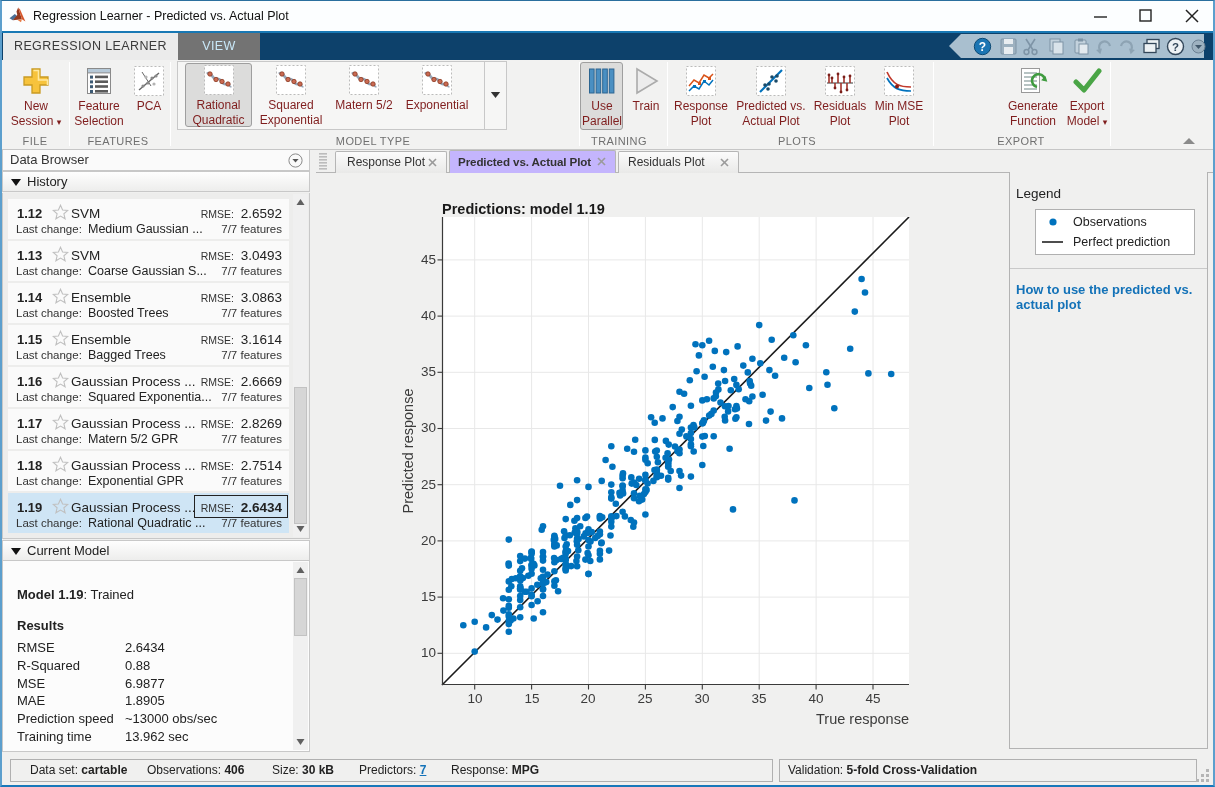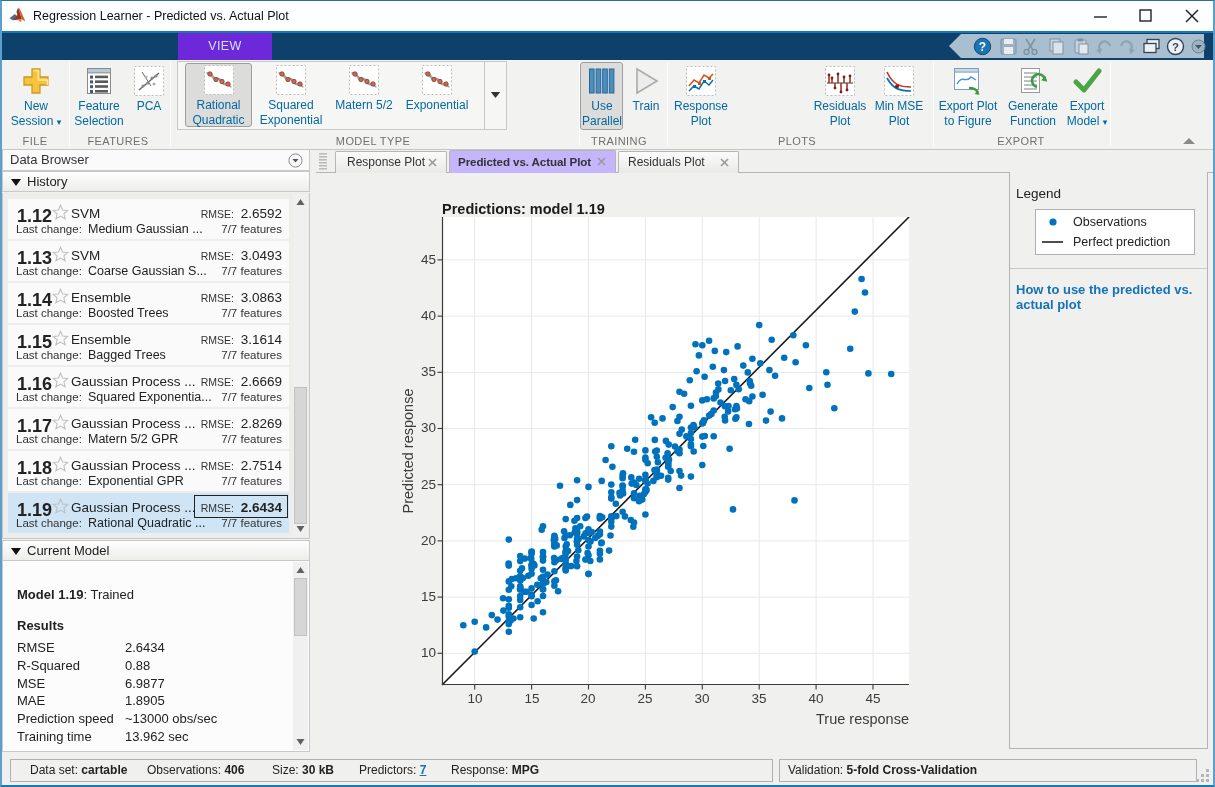--- a/index.html
+++ b/index.html
@@ -3,35 +3,35 @@
 *{margin:0;padding:0;box-sizing:border-box}
 html,body{width:1215px;height:787px;overflow:hidden}
 body{font-family:"Liberation Sans",sans-serif;background:#f0f0ef;position:relative}
 .abs{position:absolute}
 .win{position:absolute;inset:0;border-left:2px solid #5c9fcd;border-right:2px solid #5c9fcd;border-bottom:2px solid #1878ba;border-top:1px solid #2a6f9e}
 .titlebar{position:absolute;left:2px;right:2px;top:1px;height:30px;background:#fcfeff}
 .title-txt{position:absolute;left:31px;top:8px;font-size:12.5px;color:#111}
 .tabbar{position:absolute;left:2px;right:2px;top:31px;height:29px;background:#0d416b}
 .tabbar .topline{position:absolute;left:0;right:0;top:0;height:2px;background:#1878b4}
 .tab-rl{position:absolute;left:1px;top:2px;width:175px;height:27px;background:#ebebeb;color:#3a3a3a;font-size:12.5px;letter-spacing:.4px;text-align:center;line-height:27px}
-.tab-view{position:absolute;left:176px;top:2px;width:94px;height:27px;background:#6d28d9;color:#c9e8f8;font-size:12.5px;letter-spacing:.4px;text-align:center;line-height:27px}
+.tab-view{position:absolute;left:176px;top:2px;width:82px;height:27px;background:#737373;color:#c9e8f8;font-size:12.5px;letter-spacing:.4px;text-align:center;line-height:27px}
 .qat{position:absolute;right:9px;top:3px;width:243px;height:24px;background:#a9bfcf}
 .qat .notch{position:absolute;left:-12px;top:0;width:0;height:0;border-top:12.5px solid transparent;border-bottom:12.5px solid transparent;border-right:12px solid #a9bfcf}
 .toolstrip{position:absolute;left:2px;right:2px;top:60px;height:90px;background:#f2f2f1;border-bottom:1px solid #c6c6c6}
 .sec-sep{position:absolute;top:2px;bottom:3px;width:1px;background:#dadada;border-right:1px solid #fff}
 .sec-label{position:absolute;bottom:2px;font-size:11px;color:#707070;letter-spacing:.4px;transform:translateX(-50%)}
-.ts-btn{position:absolute;text-align:center;font-size:12px;color:#0369a1;line-height:14.5px}
+.ts-btn{position:absolute;text-align:center;font-size:12px;color:#7f1d1d;line-height:14.5px}
 .ts-btn .ic{display:block;margin:0 auto 3px}
 .dbrowser{position:absolute;left:2px;top:150px;width:308px;height:607px}
 .db-head{position:absolute;left:0;top:0;width:308px;height:21px;background:#fafafa;border:1px solid #c8c8c8;border-top:none;font-size:13px;color:#333;line-height:20px;padding-left:7px}
 .sect-head{position:absolute;left:0;width:308px;height:21px;background:linear-gradient(#fefefe,#ededec);border:1px solid #c8c8c8;font-size:13px;color:#222;line-height:19px;padding-left:24px}
 .sect-head .tri{position:absolute;left:8px;top:7px;width:0;height:0;border-left:5.5px solid transparent;border-right:5.5px solid transparent;border-top:7px solid #111}
 .hist{position:absolute;left:0;top:43px;width:308px;height:346px;background:#ededec;border:1px solid #c8c8c8;border-top:none}
 .card{position:absolute;left:5px;width:281px;height:40px;background:#fafafa;font-size:13px;color:#222}
-.card .num{position:absolute;left:9px;top:7px;font-weight:bold;font-size:18px}
+.card .num{position:absolute;left:9px;top:7px;font-weight:bold;font-size:13px}
 .card .typ{position:absolute;left:63px;top:7px;font-size:13.5px}
 .card .rmsel{position:absolute;right:55px;top:9px;font-size:10.5px;color:#333}
 .card .rmsev{position:absolute;right:7px;top:7px;font-size:13.5px}
 .card .lc{position:absolute;left:8px;top:24px;font-size:11.5px;color:#333}
 .card .lcv{position:absolute;left:80px;top:23px;font-size:12.5px;color:#222}
 .card .feat{position:absolute;right:7px;top:24px;font-size:11.5px;color:#333}
 .star{position:absolute;left:44px;top:5px}
 .vsb{position:absolute;width:15px;background:#f0f0f0}
 .cmbody{position:absolute;left:0;width:308px;background:#fcfcfc;border:1px solid #c8c8c8;border-top:none;font-size:13px;color:#222}
 .dtab{position:absolute;top:0;height:22px;white-space:nowrap;overflow:hidden;padding-right:42px;background:linear-gradient(#fbfbfb,#e9e9e8);border:1px solid #b5b5b5;border-bottom:none;border-radius:2px 2px 0 0;font-size:12.5px;color:#333;line-height:21px;padding-left:12px}
@@ -55,20 +55,21 @@
  <svg class="abs" style="left:1092px;top:8px" width="110" height="14" viewBox="0 0 110 14">
    <line x1="0" y1="8" x2="13" y2="8" stroke="#222" stroke-width="1.4"></line>
    <rect x="46" y="1" width="11" height="11" fill="none" stroke="#222" stroke-width="1.4"></rect>
    <line x1="92" y1="1" x2="104" y2="13" stroke="#222" stroke-width="1.5"></line>
    <line x1="104" y1="1" x2="92" y2="13" stroke="#222" stroke-width="1.5"></line>
  </svg>
 </div>
 
 <div class="tabbar">
  <div class="topline"></div>
+ <div class="tab-rl">REGRESSION LEARNER</div>
  <div class="tab-view">VIEW</div>
  <div class="qat">
       <div class="notch"></div>
       <svg class="abs" style="left:12px;top:3px" width="19" height="19" viewBox="0 0 19 19">
         <circle cx="9.5" cy="9.5" r="8.2" fill="#1b75b3" stroke="#0d4a75"></circle>
         <text x="9.5" y="13.6" font-size="12" font-weight="bold" fill="#fff" text-anchor="middle" font-family="Liberation Sans">?</text>
       </svg>
       <svg class="abs" style="left:38px;top:3px" width="19" height="19" viewBox="0 0 19 19">
         <rect x="2" y="2" width="15" height="15" rx="1" fill="#9db1c0" stroke="#7e94a6"></rect>
         <rect x="5" y="2" width="9" height="5" fill="#e8edf1"></rect>
@@ -235,20 +236,33 @@
         <rect x="0.5" y="0.5" width="29" height="29" fill="#fff" stroke="#bbb" stroke-dasharray="2,2"></rect>
         <polyline points="3,20 8,14 13,17 18,9 23,12 27,8" fill="none" stroke="#d95319" stroke-width="1.5"></polyline>
         <polyline points="3,25 8,20 13,23 18,15 23,19 27,14" fill="none" stroke="#0072bd" stroke-width="1.5"></polyline>
         <rect x="7" y="19" width="3" height="3" fill="#0072bd"></rect>
         <rect x="17" y="14" width="3" height="3" fill="#0072bd"></rect>
         <rect x="12" y="16" width="3" height="3" fill="#d95319"></rect>
         <rect x="22" y="11" width="3" height="3" fill="#d95319"></rect>
       </svg>
       <div>Response<br>Plot</div>
     </div>
+<div class="ts-btn" style="left:731px;top:6px;width:76px">
+      <svg class="ic" width="30" height="30" viewBox="0 0 30 30">
+        <rect x="0.5" y="0.5" width="29" height="29" fill="#fff" stroke="#bbb" stroke-dasharray="2,2"></rect>
+        <line x1="4" y1="26" x2="26" y2="4" stroke="#0072bd" stroke-width="2.2"></line>
+        <circle cx="9" cy="19" r="1.8" fill="#1a4a68"></circle>
+        <circle cx="13" cy="18" r="1.8" fill="#1a4a68"></circle>
+        <circle cx="16" cy="11" r="1.8" fill="#1a4a68"></circle>
+        <circle cx="21" cy="10" r="1.8" fill="#1a4a68"></circle>
+        <circle cx="12" cy="23" r="1.8" fill="#1a4a68"></circle>
+        <circle cx="20" cy="15" r="1.8" fill="#1a4a68"></circle>
+      </svg>
+      <div>Predicted vs.<br>Actual Plot</div>
+    </div>
 <div class="ts-btn" style="left:808px;top:6px;width:60px">
       <svg class="ic" width="30" height="30" viewBox="0 0 30 30">
         <rect x="0.5" y="0.5" width="29" height="29" fill="#fff" stroke="#bbb" stroke-dasharray="2,2"></rect>
         <line x1="2" y1="17" x2="28" y2="17" stroke="#555" stroke-width="1.2"></line>
         <line x1="4" y1="9" x2="4" y2="17" stroke="#a2332a" stroke-width="1.6"></line>
         <circle cx="4" cy="9" r="1.4" fill="#7a1f1a"></circle>
         <line x1="7" y1="12" x2="7" y2="17" stroke="#a2332a" stroke-width="1.6"></line>
         <circle cx="7" cy="12" r="1.4" fill="#7a1f1a"></circle>
         <line x1="10" y1="17" x2="10" y2="22" stroke="#a2332a" stroke-width="1.6"></line>
         <circle cx="10" cy="22" r="1.4" fill="#7a1f1a"></circle>
@@ -266,30 +280,20 @@
       <div>Residuals<br>Plot</div>
     </div>
 <div class="ts-btn" style="left:868px;top:6px;width:58px">
       <svg class="ic" width="30" height="30" viewBox="0 0 30 30">
         <rect x="0.5" y="0.5" width="29" height="29" fill="#fff" stroke="#bbb" stroke-dasharray="2,2"></rect>
         <path d="M3,6 C9,19 16,21 27,21" fill="none" stroke="#c0392b" stroke-width="1.7"></path>
         <path d="M3,12 C9,23 16,25 27,25" fill="none" stroke="#0072bd" stroke-width="1.7"></path>
         <circle cx="13" cy="20.5" r="2" fill="#8c1d12"></circle>
       </svg>
       <div>Min MSE<br>Plot</div>
-    </div>
-<div class="ts-btn" style="left:934px;top:6px;width:64px">
-      <svg class="ic" width="32" height="30" viewBox="0 0 32 30">
-        <rect x="2.5" y="2.5" width="24" height="21" fill="#fff" stroke="#7f9db9"></rect>
-        <rect x="2.5" y="2.5" width="24" height="3.6" fill="#c8d8e8" stroke="#7f9db9"></rect>
-        <path d="M5,18 C10,8 14,18 19,11 L24,14" fill="none" stroke="#4a90d9" stroke-width="1.4"></path>
-        <path d="M17,22 C22,22 25,24 26,27" fill="none" stroke="#3f9b3f" stroke-width="2.4"></path>
-        <path d="M27.5,29 l-4.8,-1 l3,-4 Z" fill="#3f9b3f"></path>
-      </svg>
-      <div>Export Plot<br>to Figure</div>
     </div>
 <div class="ts-btn" style="left:1000px;top:6px;width:62px">
       <svg class="ic" width="32" height="30" viewBox="0 0 32 30">
         <rect x="4.5" y="2.5" width="18" height="24" fill="#fff" stroke="#999"></rect>
         <line x1="7" y1="7" x2="20" y2="7" stroke="#9aa" stroke-width="1.4"></line>
         <line x1="7" y1="11" x2="20" y2="11" stroke="#9aa" stroke-width="1.4"></line>
         <line x1="7" y1="15" x2="20" y2="15" stroke="#9aa" stroke-width="1.4"></line>
         <line x1="7" y1="19" x2="20" y2="19" stroke="#9aa" stroke-width="1.4"></line>
         <line x1="7" y1="23" x2="20" y2="23" stroke="#9aa" stroke-width="1.4"></line>
         <path d="M20,21 a6.5,6.5 0 1 1 8,-6" fill="none" stroke="#3f9b3f" stroke-width="2.6"></path>

